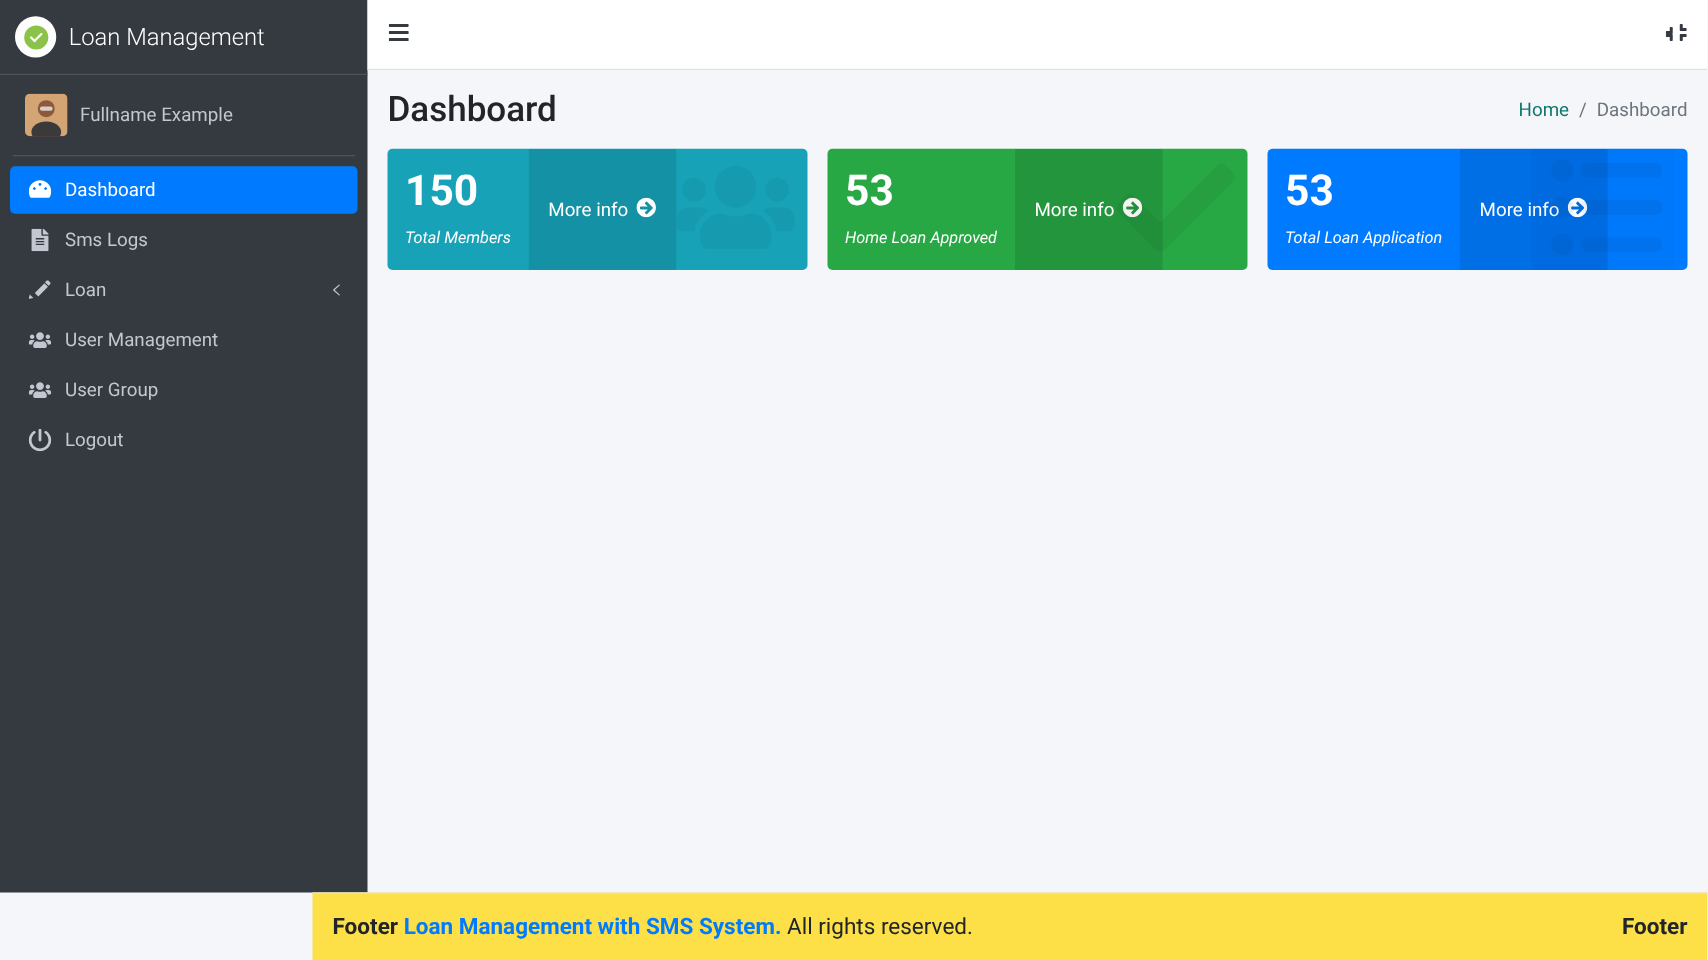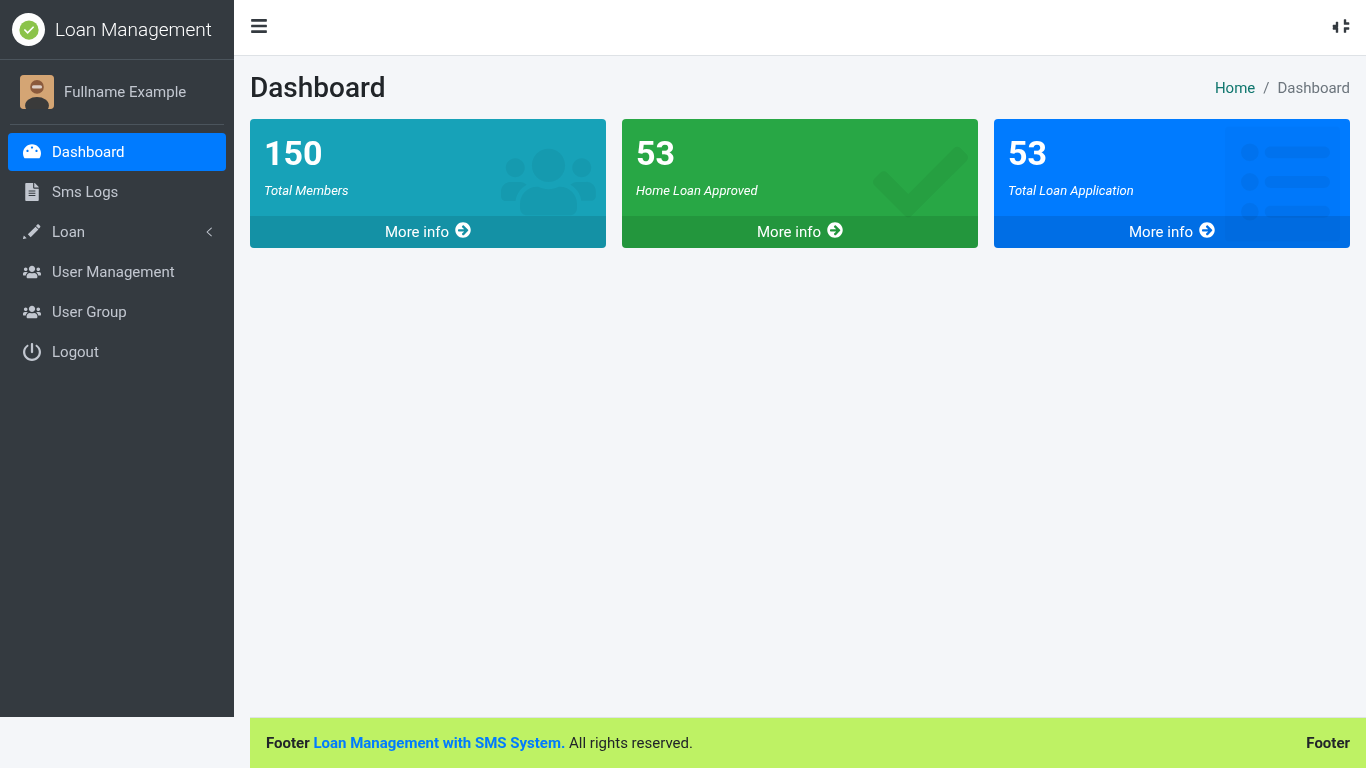--- a/index.html
+++ b/index.html
@@ -2,21 +2,21 @@
 <html><head>
 <meta charset="utf-8">
 <style>
   * { box-sizing: border-box; margin: 0; padding: 0; }
   html, body { height: 100%; font-family: -apple-system, BlinkMacSystemFont, "Segoe UI", Roboto, "Helvetica Neue", Arial, sans-serif; }
   body { display: flex; flex-direction: column; background: #f4f6f9; overflow: hidden; }
 
   .wrapper { display: flex; flex: 1; min-height: 0; }
 
   
-  .sidebar { width: 234px; background: #343a40; color: #c2c7d0; display: flex; flex-direction: column; }
+  .sidebar { width: 294px; background: #343a40; color: #c2c7d0; display: flex; flex-direction: column; }
   .brand { display: flex; align-items: center; padding: 13px 12px; border-bottom: 1px solid #4b545c; color: #fff; font-size: 19px; font-weight: 300; }
   .brand-logo { width: 33px; height: 33px; border-radius: 50%; background: #fdfdfd; margin-right: 10px; display:flex; align-items:center; justify-content:center; }
   .brand-logo svg { width: 22px; height: 22px; }
   .user-panel { display: flex; align-items: center; padding: 15px 10px; border-bottom: 1px solid #4b545c; margin: 0 10px; }
   .avatar { width: 34px; height: 34px; border-radius: 4px; background: #8b5a3c; margin-right: 10px; display:flex; align-items:center; justify-content:center; overflow:hidden; }
   .avatar svg { width: 34px; height: 34px; }
   .user-name { color: #c2c7d0; font-size: 15px; }
 
   .nav { list-style: none; padding: 8px; }
   .nav-item { margin-bottom: 2px; }
@@ -34,38 +34,38 @@
   .burger svg, .compress svg { width:18px; height:18px; fill:currentColor; }
 
   .content-header { padding: 15px 16px; display:flex; align-items:center; justify-content:space-between; }
   .page-title { font-size: 28px; font-weight: 500; color:#212529; }
   .breadcrumb { font-size: 15px; color:#6c757d; display:flex; gap:8px; align-items:center; }
   .breadcrumb a { color:#0f766e; text-decoration:none; }
   .breadcrumb .sep { color:#6c757d; }
 
   .content { padding: 0 16px 16px; flex:1; }
   .row { display:flex; gap:16px; }
-  .small-box { flex:1; border-radius:4px; color:#fff; position:relative; overflow:hidden; display:flex; flex-direction:column; }
+  .small-box { flex:1; border-radius:4px; color:#fff; position:relative; overflow:hidden; display:flex; }
   .small-box.teal { background:#17a2b8; }
   .small-box.green { background:#28a745; }
   .small-box.blue { background:#007bff; }
   .sb-inner { padding: 14px 14px 18px; position:relative; z-index:2; }
   .sb-value { font-size: 34px; font-weight:700; }
   .sb-label { font-size: 13px; margin-top: 10px; font-style: italic; }
   .sb-icon { position:absolute; right:10px; top:50%; transform:translateY(-50%); opacity:0.28; z-index:1; }
   .sb-icon svg { width:95px; height:95px; fill:#000; }
   .small-box.teal .sb-icon svg { fill: rgba(0,0,0,0.18); }
   .small-box.green .sb-icon svg { fill: rgba(0,0,0,0.18); }
   .small-box.blue .sb-icon svg { fill: rgba(0,0,0,0.18); }
   .sb-icon.list-bg { background: rgba(0,0,0,0.08); border-radius:4px; padding:8px 10px; }
   .sb-footer { background: rgba(0,0,0,0.1); text-align:center; padding:6px 16px; font-size:15px; cursor:pointer; display:flex; align-items:center; justify-content:center; gap:6px; }
   .sb-footer svg { width:16px; height:16px; fill:#fff; }
 
   
-  .footer { background:#bef264; border-top:1px solid #dee2e6; padding:16px; display:flex; justify-content:space-between; font-size:15px; color:#212529; margin-left:250px; }
+  .footer { background:#fde047; border-top:1px solid #dee2e6; padding:16px; display:flex; justify-content:space-between; font-size:18px; color:#212529; margin-left:250px; }
   .footer .left strong { font-weight:700; }
   .footer .left a { color:#007bff; font-weight:700; text-decoration:none; }
   .footer .right { font-weight:700; }
 </style>
 </head>
 <body>
 
 <div class="wrapper">
 
   <aside class="sidebar">

